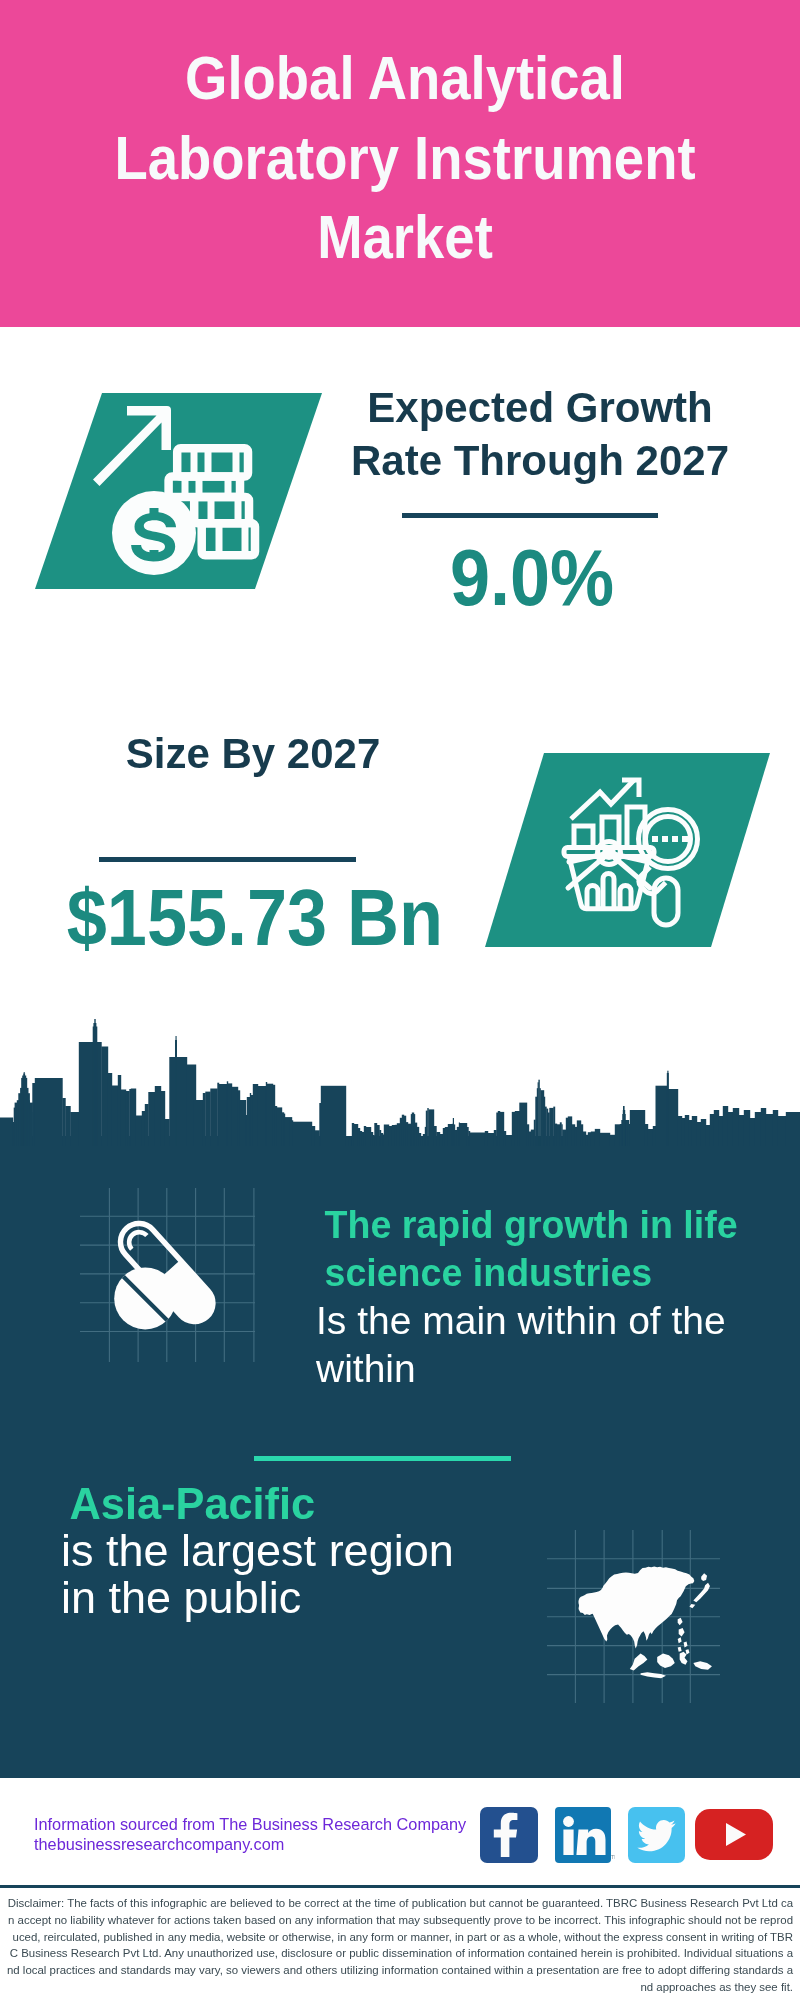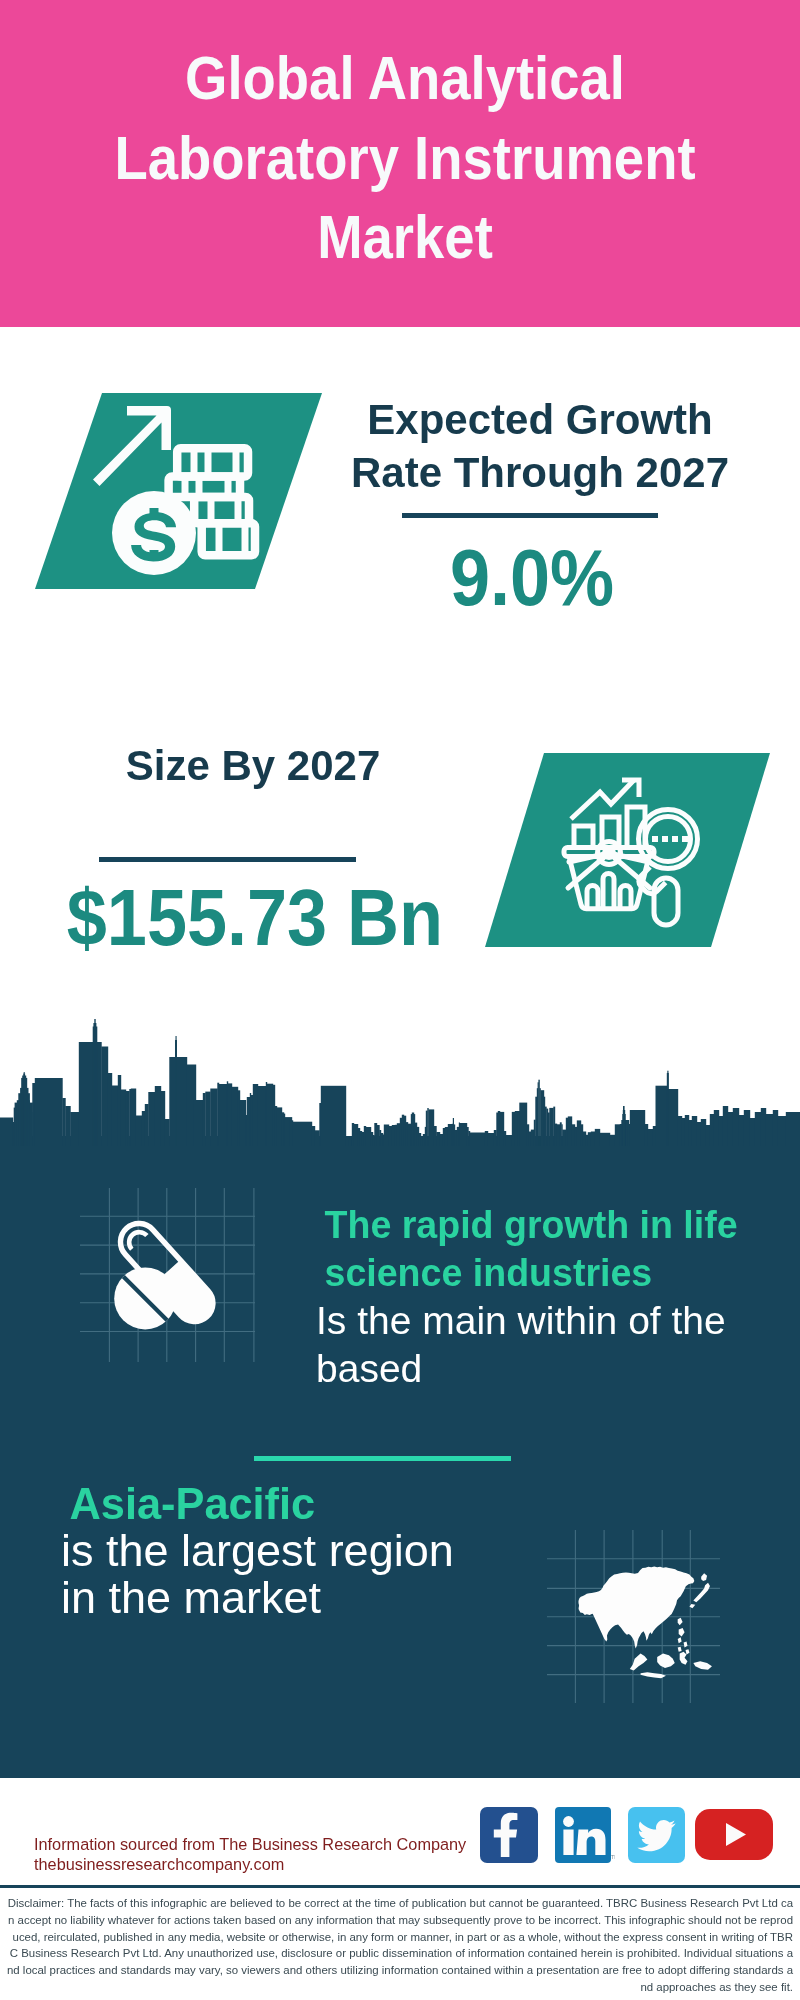--- a/index.html
+++ b/index.html
@@ -4,30 +4,30 @@
 <style>
   html,body{margin:0;padding:0;}
   body{width:800px;height:2000px;background:#ffffff;font-family:"Liberation Sans",sans-serif;overflow:hidden;}
   .page{position:relative;width:800px;height:2000px;background:#ffffff;}
   .hdr{position:absolute;left:0;top:0;width:800px;height:327px;background:#ec4899;}
   .hdr-t{position:absolute;left:5px;top:39px;width:800px;text-align:center;color:#f7fafb;font-weight:bold;
          font-size:61px;line-height:79.5px;transform:scaleX(0.893);transform-origin:50% 0;}
   .para{position:absolute;}
   .para .bg{position:absolute;left:0;top:0;}
   .ic1,.ic2{position:absolute;}
-  .stat-label{position:absolute;color:#173b4d;font-weight:bold;font-size:42px;line-height:52.5px;text-align:center;margin-top:12px;}
+  .stat-label{position:absolute;color:#173b4d;font-weight:bold;font-size:42px;line-height:52.5px;text-align:center;}
   .rule{position:absolute;background:#17445a;height:5px;}
   .stat-val{position:absolute;color:#1c8a80;font-weight:bold;line-height:1;text-align:center;white-space:nowrap;font-size:80px;transform:scaleX(0.90);transform-origin:50% 0;}
   .dark{position:absolute;left:0;top:1140px;width:800px;height:638px;background:#17445a;}
   .sky{position:absolute;left:0;top:1012px;}
   .grid{position:absolute;}
   .dk-txt{position:absolute;text-align:left;font-size:33px;line-height:48px;color:#ffffff;}
   .dk-hl{color:#2ad3a0;font-weight:bold;display:block;transform:scaleX(0.963);transform-origin:50% 0;}
   .dk-rule{position:absolute;background:#1fae8f;height:5px;}
-  .src{position:absolute;color:#7f1d1d;font-size:16.3px;line-height:19.5px;margin-top:20px;}
+  .src{position:absolute;color:#6d28d9;font-size:16.3px;line-height:19.5px;}
   .soc{position:absolute;}
   .disc{position:absolute;color:#3a4a52;font-size:11.45px;line-height:16.8px;text-align:right;word-break:break-all;}
   .ftr-line{position:absolute;left:0;width:800px;background:#17445a;}
 </style>
 </head>
 <body>
 
 <div class="page">
 
 <div class="hdr">
@@ -346,21 +346,21 @@
     <path d="M70 18.5 H111.5 a18.5 18.5 0 0 1 0 37 H70 z" fill="#fdfdfd"></path>
     <path d="M29.5 26.8 a10.2 10.2 0 0 0 0 20.4" fill="none" stroke="#fdfdfd" stroke-width="4.6"></path>
   </g>
   <circle cx="35.2" cy="93.4" r="31" fill="#fdfdfd"></circle>
   <path d="M13.3 71.5 L57.1 115.3" stroke="#17445a" stroke-width="4.2" fill="none"></path>
 </svg>
 <div class="dk-txt" style="left:316px;top:1201px;width:460px;font-size:39px;line-height:48px;">
   <div class="dk-hl">The rapid growth in life</div>
   <div class="dk-hl">science industries</div>
   <div>Is the main within of the</div>
-  <div>based</div>
+  <div>within</div>
 </div>
 <div class="dk-rule" style="left:254px;top:1456px;width:257px;background:#2ad8ad;"></div>
 
 <svg class="grid" width="173" height="173" viewBox="0 0 173 173" style="left:547px;top:1530px">
   <g stroke="#426d81" stroke-width="1.1">
     <path d="M28.4 0 V173 M57.1 0 V173 M85.9 0 V173 M115.2 0 V173 M143.3 0 V173"></path>
     <path d="M0 28.8 H173 M0 58.4 H173 M0 86.8 H173 M0 115.6 H173 M0 144.6 H173"></path>
   </g>
 </svg>
 <svg class="grid" width="180" height="160" viewBox="0 0 180 160" style="left:555px;top:1545px">
@@ -378,21 +378,21 @@
     <path d="M60 112 L66 106 L70 109 L73 113 L69 117 L64 121 L59 126 L55 124 L58 119 Z"></path>
     <path d="M66 129 L73 128 L80 129 L87 130 L92 132 L87 135 L80 134 L73 133 L66 131 Z"></path>
     <path d="M83 110 L89 106 L95 108 L99 112 L101 117 L97 121 L91 123 L86 120 L83 116 Z"></path>
     <path d="M106 106 L110 104 L113 107 L111 111 L114 115 L112 119 L108 117 L106 113 Z"></path>
     <path d="M120 117 L127 115 L134 117 L139 121 L135 125 L128 124 L122 121 Z"></path>
   </g>
 </svg>
 <div class="dk-txt" style="left:61px;top:1480px;width:460px;font-size:45px;line-height:47px;">
   <div class="dk-hl">Asia-Pacific</div>
   <div>is the largest region</div>
-  <div>in the market</div>
+  <div>in the public</div>
 </div>
 
 <div class="src" style="left:34px;top:1815px;width:470px;">
   <div>Information sourced from The Business Research Company</div>
   <div>thebusinessresearchcompany.com</div>
 </div>
 <svg class="soc" width="58" height="56" viewBox="0 0 58 56" style="left:480px;top:1807px">
   <rect x="0" y="0" width="58" height="56" rx="7" fill="#23508f"></rect>
   <path d="M36 30.5 l1.1-8 h-7.7 v-5.2 c0-2.2 1.1-4.3 4.5-4.3 h3.5 V6.2 s-3.2-0.5-6.2-0.5 c-6.3 0-10.4 3.8-10.4 10.7 v6.1 h-7 v8 h7 V50 h8.6 V30.5 z" fill="#fbfbfb"></path>
 </svg>

